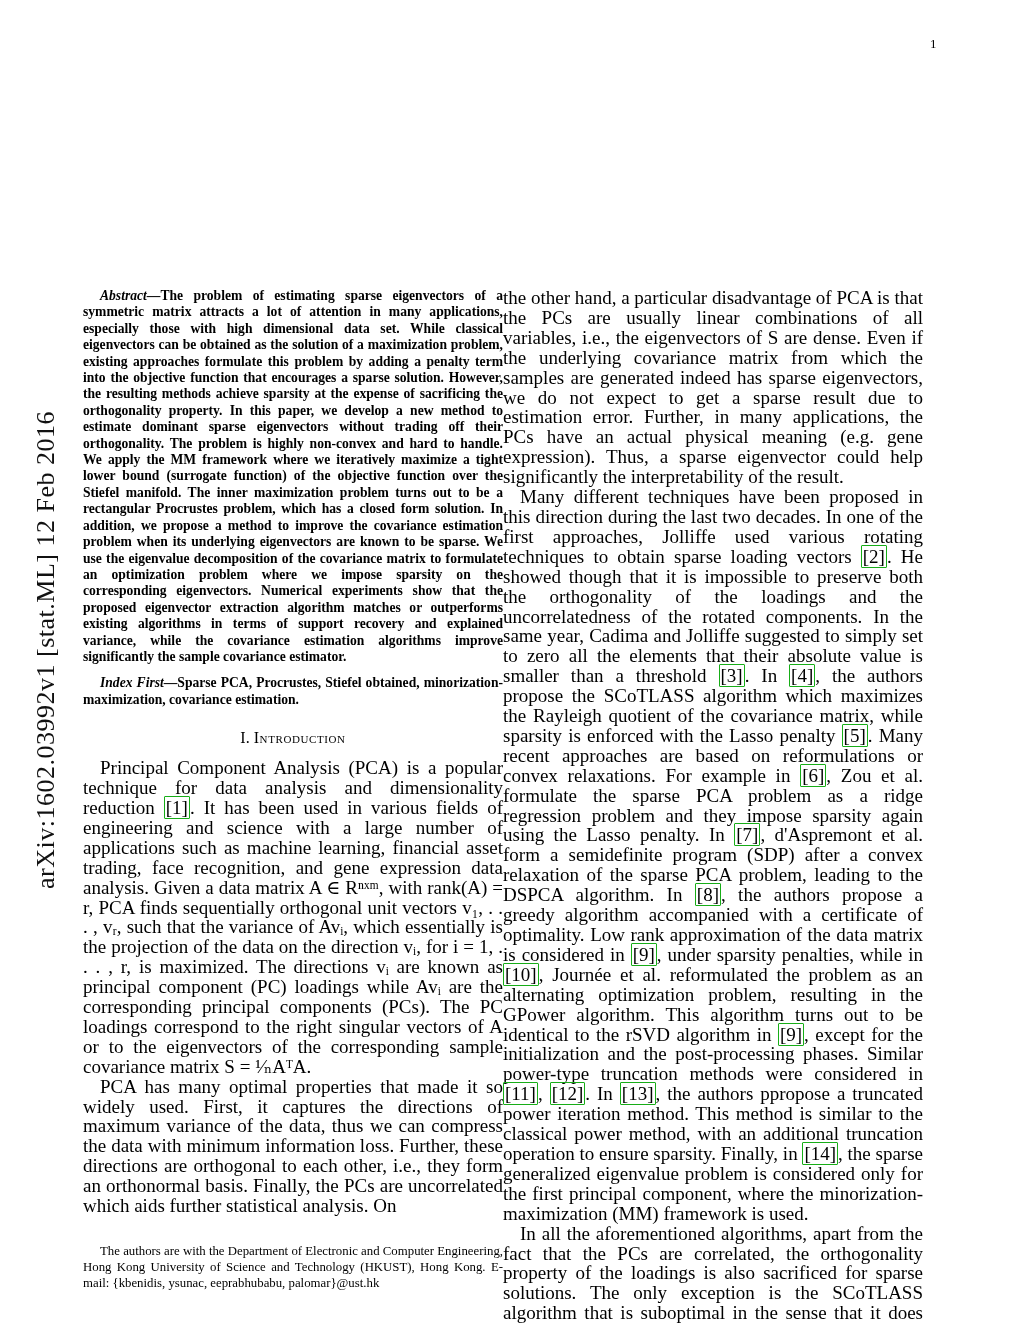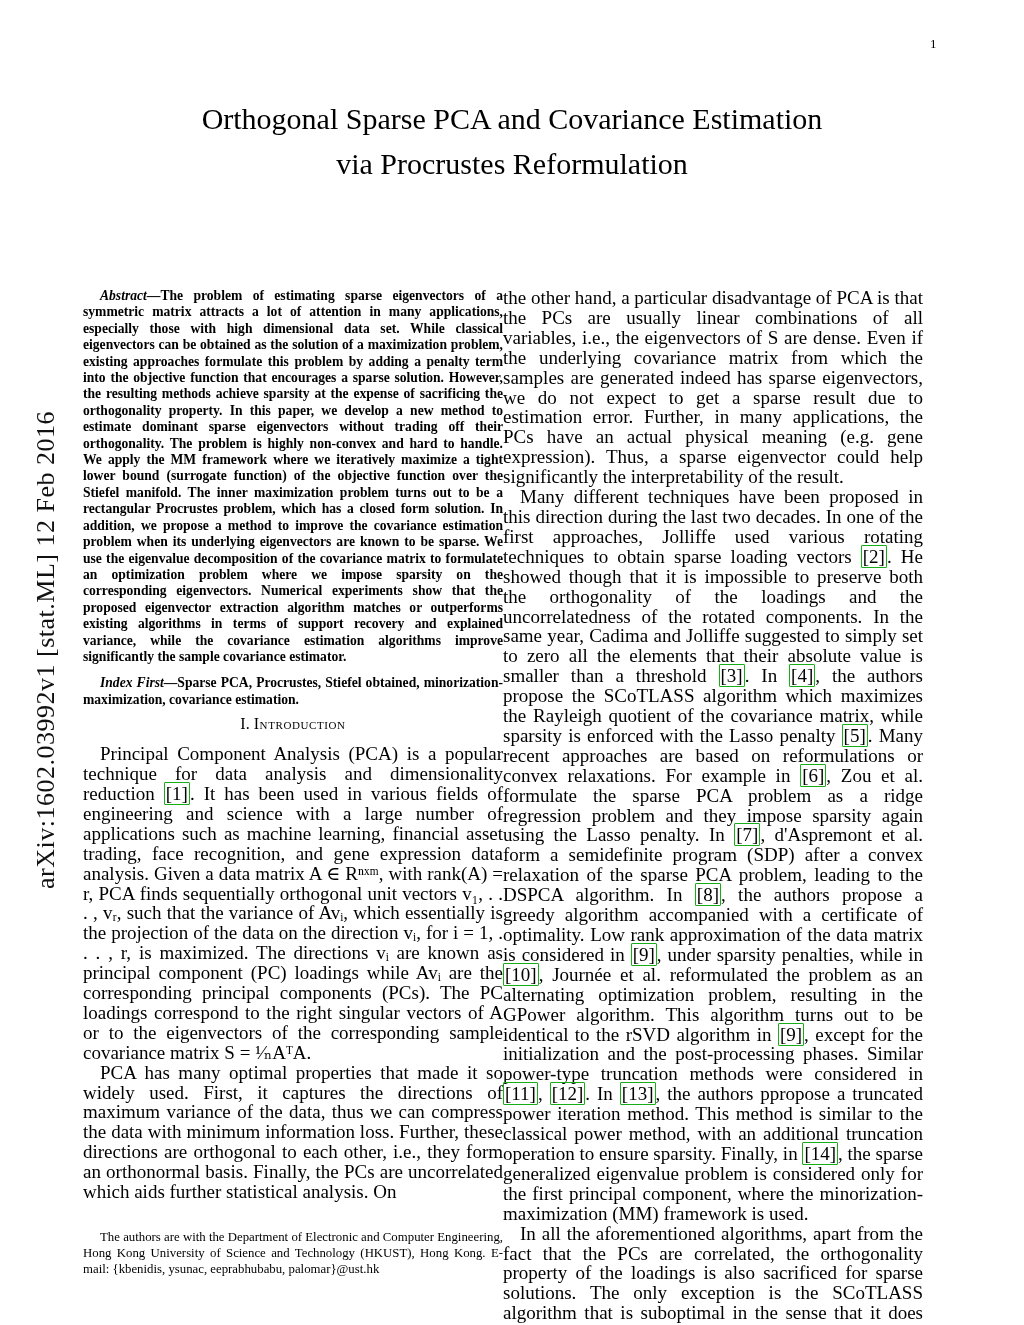--- a/index.html
+++ b/index.html
@@ -48,21 +48,21 @@
   .abstract-par, .index-par {
     font-size: 13.6px; font-weight: bold;
     line-height: 16.4px;
   }
   .index-par { margin-top: 10px; }
   .indent { text-indent: 17px; }
   .italic { font-style: italic; }
   .section-heading {
     text-align: center;
     font-size: 16px;
-    margin: 7px 0 11px 0;
+    margin: 21px 0 11px 0;
   }
   .smallcaps { font-variant: small-caps; letter-spacing: 0.6px; }
   .body-par {
     font-size: 19px;
     line-height: 19.9px;
   }
   .footnote {
     font-size: 12.8px;
     line-height: 16.2px;
     margin-top: 27px;
@@ -75,21 +75,20 @@
 </style>
 </head>
 <body>
 
 <div class="page">
 
   <div class="page-number">1</div>
 
   <div class="arxiv-sidebar">arXiv:1602.03992v1  [stat.ML]  12 Feb 2016</div>
 
-  <h1 class="title"><span>Orthogonal Sparse PCA and Covariance Estimation</span><br><span>via Procrustes Reformulation</span></h1>
 
 
   <div class="columns">
 
     <div class="col">
 
       <p class="abstract-par indent"><span class="italic">Abstract</span><span>—The problem of estimating sparse eigenvectors of a symmetric matrix attracts a lot of attention in many applications, especially those with high dimensional data set. While classical eigenvectors can be obtained as the solution of a maximization problem, existing approaches formulate this problem by adding a penalty term into the objective function that encourages a sparse solution. However, the resulting methods achieve sparsity at the expense of sacrificing the orthogonality property. In this paper, we develop a new method to estimate dominant sparse eigenvectors without trading off their orthogonality. The problem is highly non-convex and hard to handle. We apply the MM framework where we iteratively maximize a tight lower bound (surrogate function) of the objective function over the Stiefel manifold. The inner maximization problem turns out to be a rectangular Procrustes problem, which has a closed form solution. In addition, we propose a method to improve the covariance estimation problem when its underlying eigenvectors are known to be sparse. We use the eigenvalue decomposition of the covariance matrix to formulate an optimization problem where we impose sparsity on the corresponding eigenvectors. Numerical experiments show that the proposed eigenvector extraction algorithm matches or outperforms existing algorithms in terms of support recovery and explained variance, while the covariance estimation algorithms improve significantly the sample covariance estimator.</span></p>
 
       <p class="index-par indent"><span class="italic">Index First</span><span>—Sparse PCA, Procrustes, Stiefel obtained, minorization-maximization, covariance estimation.</span></p>
 

